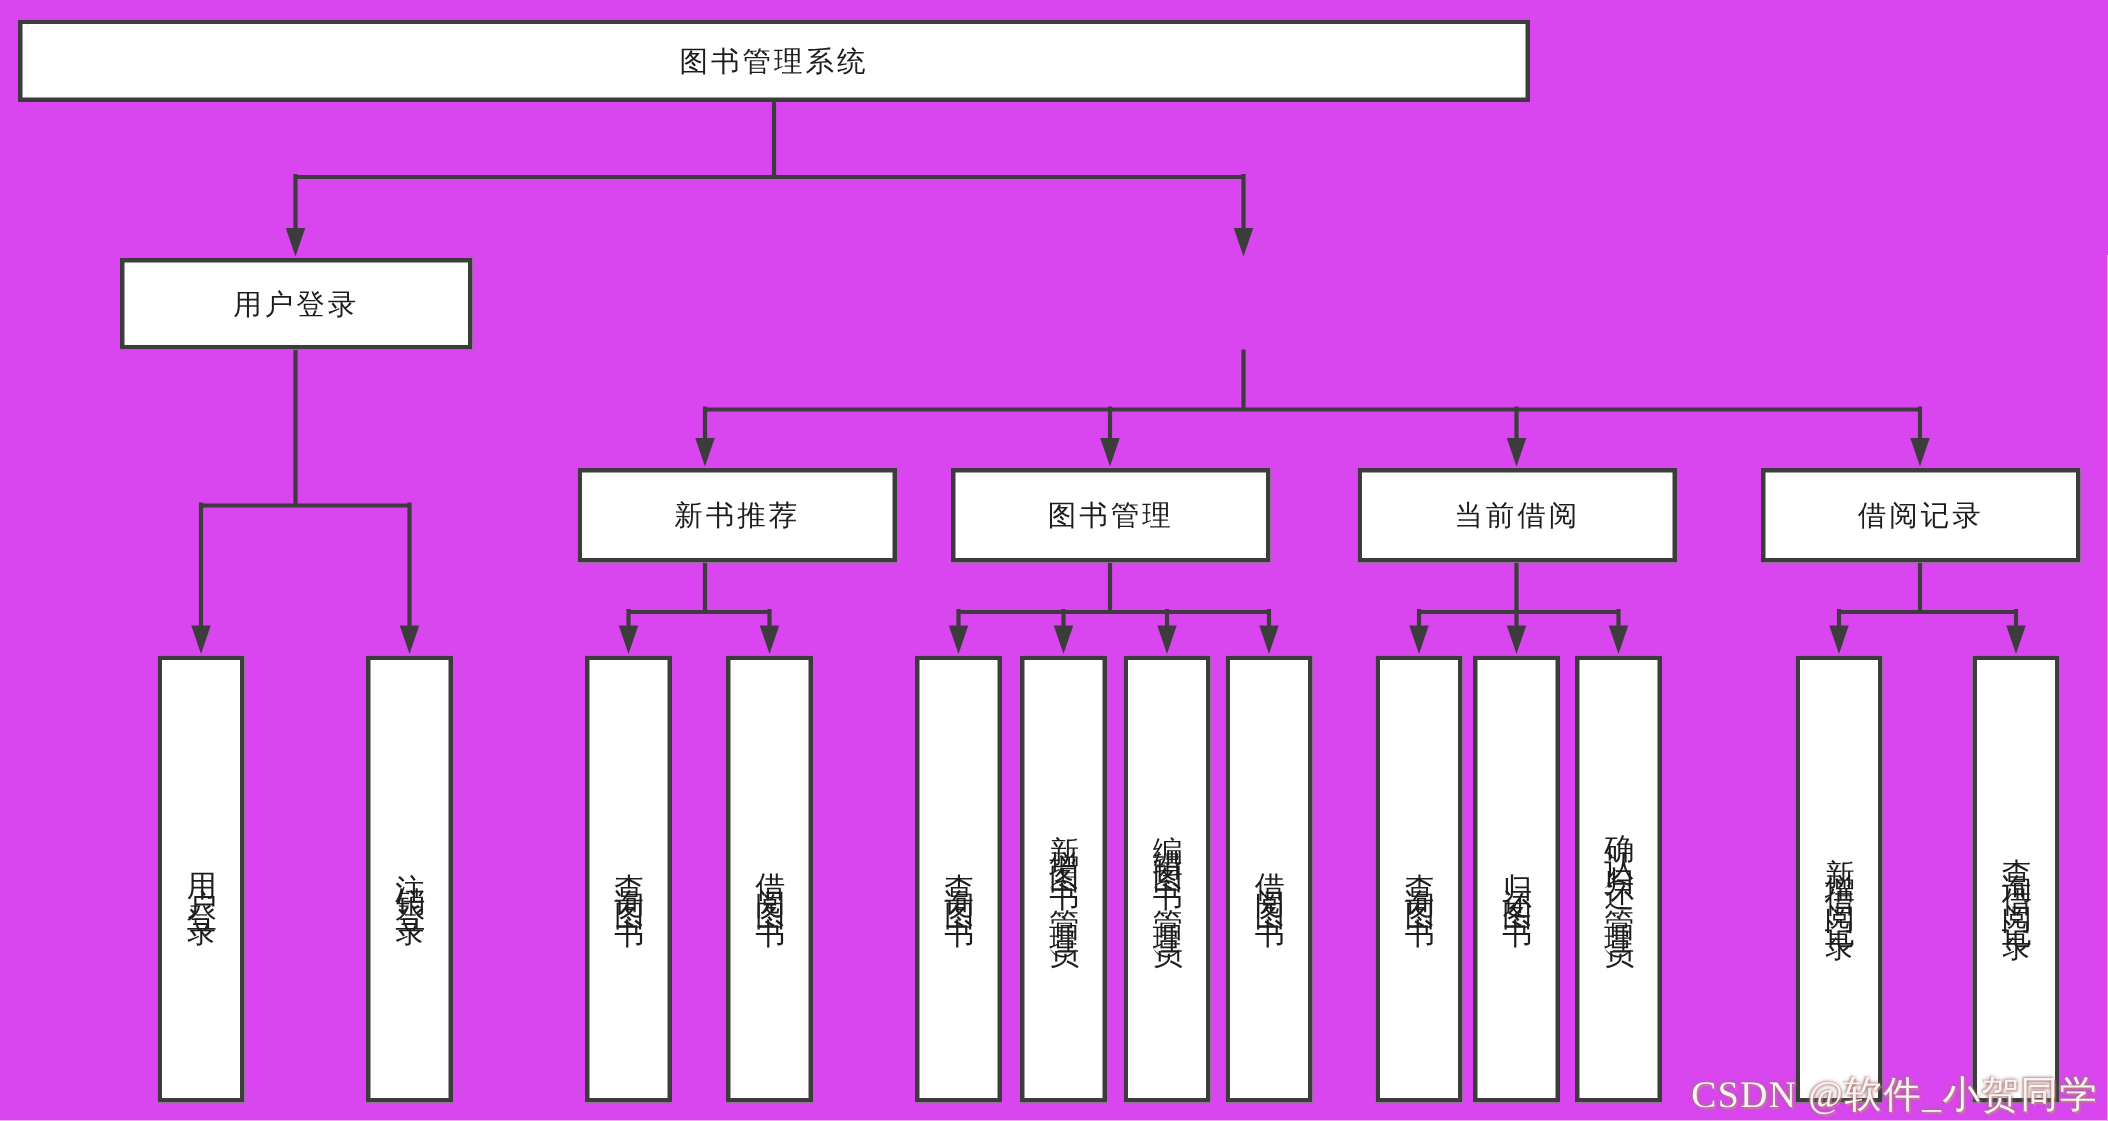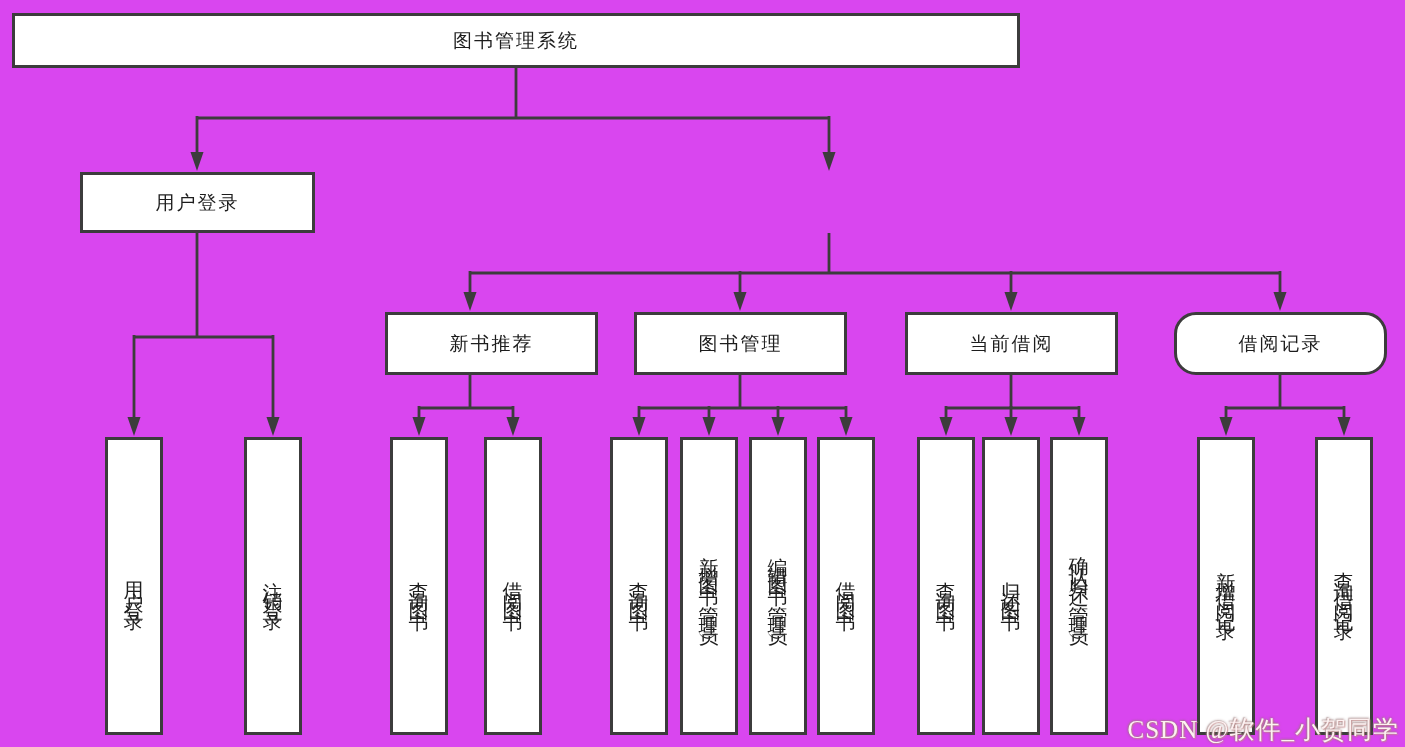--- a/index.html
+++ b/index.html
@@ -148,21 +148,21 @@
     </g>
   </svg>
 
   <div class="hbox" style="left:12px; top:13px; width:1008px; height:55px;">图书管理系统</div>
 
   <div class="hbox" style="left:80px; top:172px; width:235px; height:61px;">用户登录</div>
 
   <div class="hbox" style="left:364px; top:312px; width:213px; height:63px;margin-left:21px;">新书推荐</div>
   <div class="hbox" style="left:634px; top:312px; width:213px; height:63px;">图书管理</div>
   <div class="hbox" style="left:905px; top:312px; width:213px; height:63px;">当前借阅</div>
-  <div class="hbox" style="left:1174px; top:312px; width:213px; height:63px;border-radius:22px;">借阅记录</div>
+  <div class="hbox" style="left:1174px; top:312px; width:213px; height:63px;">借阅记录</div>
 
   <div class="vbox" style="left:105px;">
     <span class="vlabel">用户登录</span>
   </div>
   <div class="vbox" style="left:244px;">
     <span class="vlabel">注销登录</span>
   </div>
 
   <div class="vbox" style="left:390px;">
     <span class="vlabel">查询图书</span>

